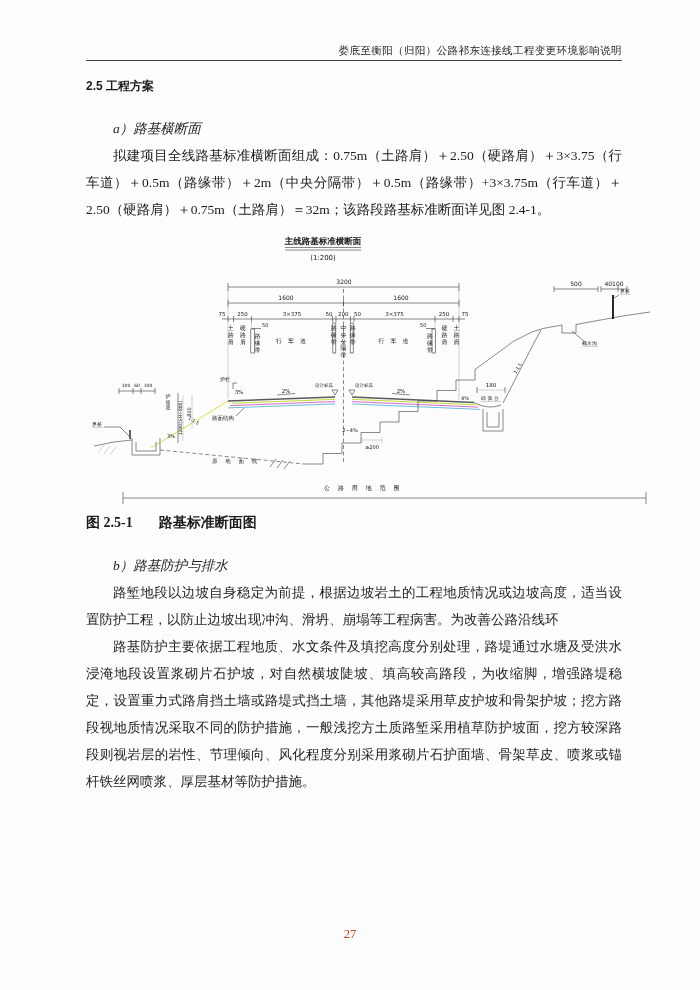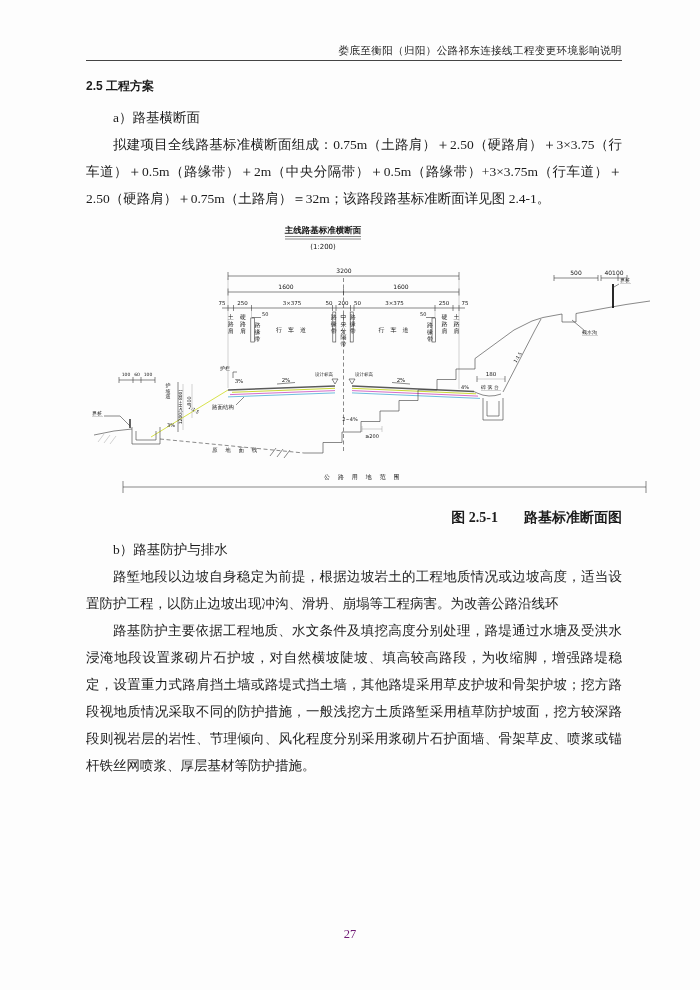--- a/index.html
+++ b/index.html
@@ -6,26 +6,26 @@
   .page{
     width:700px;height:990px;background:#fdfdfd;position:relative;
     box-sizing:border-box;padding:44px 78px 0 86px;
     font-family:"Liberation Serif","DejaVu Serif",serif;color:#1c1c1c;
     overflow:hidden;margin:0 auto;
   }
   .doc-header{font-size:10.5px;text-align:right;color:#222;padding-bottom:2px;
     border-bottom:1.6px solid #444;letter-spacing:.4px;}
   .h1{font-family:"Liberation Sans","DejaVu Sans",sans-serif;font-size:12px;font-weight:bold;margin:17px 0 0;}
   .h2{font-size:14.5px;margin:13px 0 0;}
-  .item{font-size:13.5px;line-height:27px;margin:9px 0 0;text-indent:2em;}
+  .item{font-size:13.5px;line-height:27px;margin:20px 0 0;text-indent:2em;font-style:italic;}
   .para{font-size:13.5px;line-height:27px;margin:0;text-align:justify;text-indent:2em;}
   .figure{margin:8px 0 0;}
-  .fig-caption{font-size:14px;font-weight:bold;text-align:right;margin-top:15px;}
+  .fig-caption{font-size:14px;font-weight:bold;text-align:left;margin-top:9px;}
   .fig-caption .gap{display:inline-block;width:26px;}
-  .page-number{position:absolute;bottom:48px;left:0;right:0;text-align:center;font-size:12.5px;color:#701a75;}
+  .page-number{position:absolute;bottom:48px;left:0;right:0;text-align:center;font-size:12.5px;color:#c2410c;}
   svg{display:block;overflow:visible;}
   svg text{fill:#151515;font-family:"DejaVu Sans",sans-serif;}
   .ln{stroke:#3a3a3a;stroke-width:.6;fill:none;}
   .lt{stroke:#909090;stroke-width:.4;fill:none;}
   .dsh{stroke:#3a3a3a;stroke-width:.6;fill:none;stroke-dasharray:4 2.5;}
   .t45{font-size:4.5px;}.t5{font-size:5px;}.t55{font-size:5.5px;}.t6{font-size:6px;}.t7{font-size:7px;}
   .ttl{font-size:8.5px;font-weight:bold;}
   .mid{text-anchor:middle;}
 </style>
 </head>

